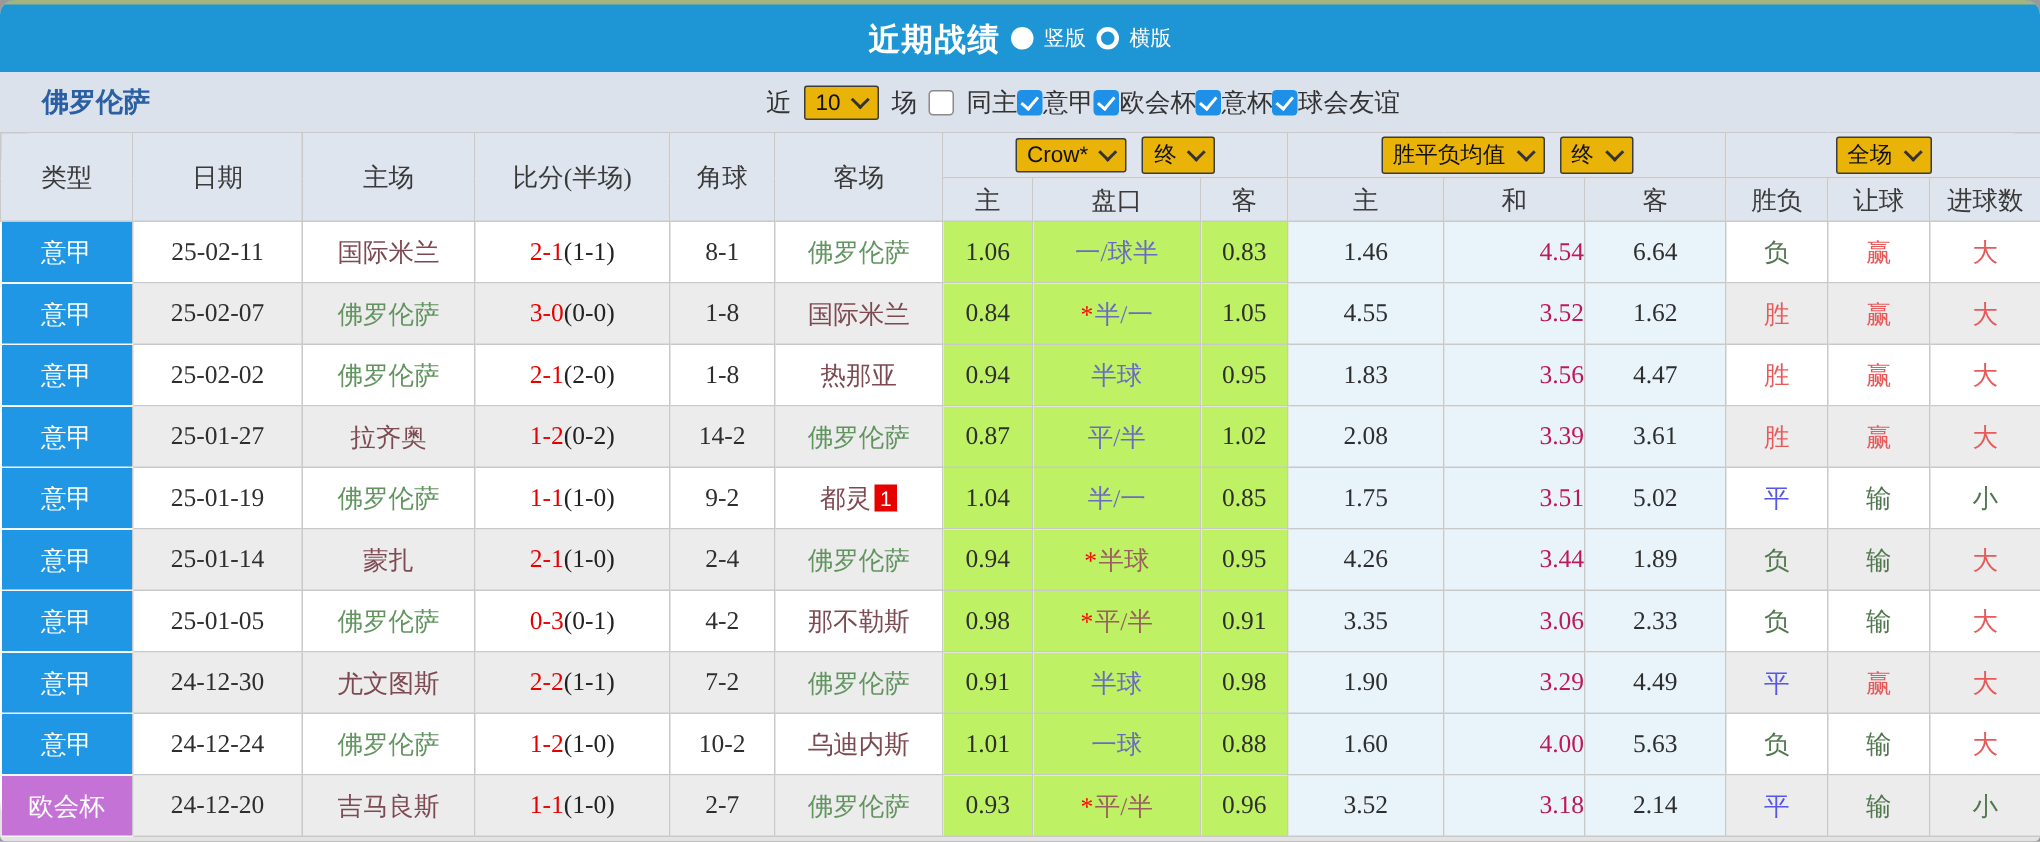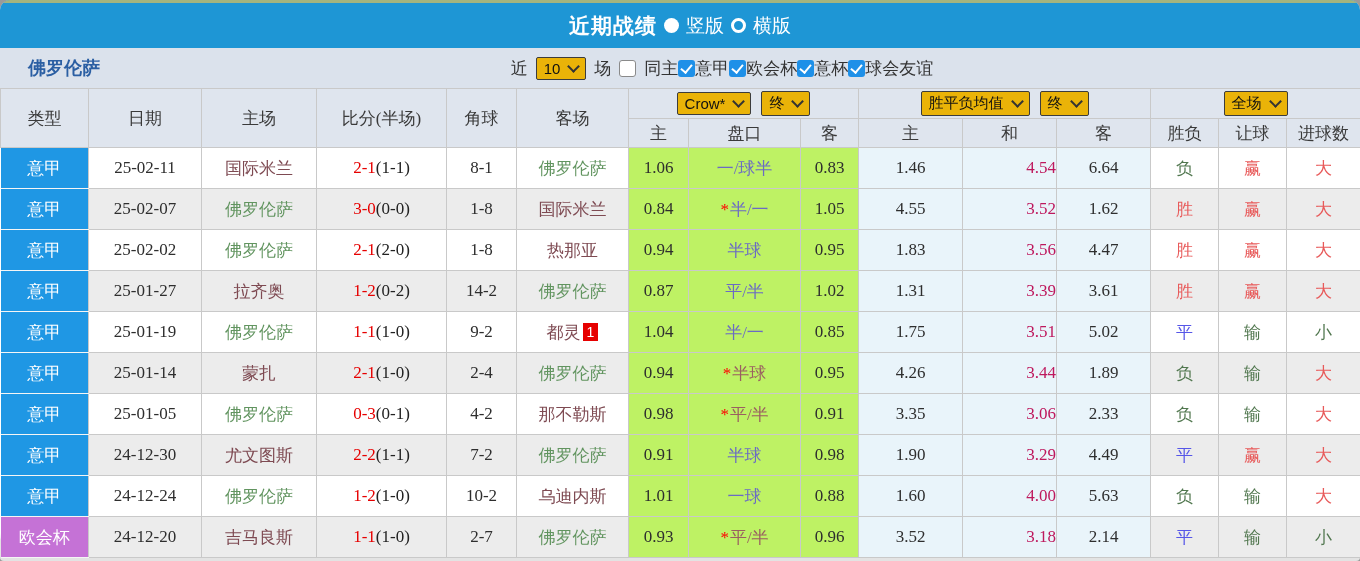--- a/index.html
+++ b/index.html
@@ -6,21 +6,21 @@
   .page{width:1360px;height:561px;background:#e3e3e3;border-radius:10px 10px 4px 4px;overflow:hidden;
         font-family:"Liberation Serif","DejaVu Serif",serif;position:relative;}
   
   .titlebar{height:48px;background:#1e96d5;border-top:3px solid #a3b47f;box-sizing:border-box;
             display:flex;align-items:center;justify-content:center;gap:7px;color:#fff;
             font-family:Liberation Mono, monospace;}
   .titlebar .title{font-size:21px;font-weight:bold;letter-spacing:1px;}
   .rad{width:15px;height:15px;border-radius:50%;display:inline-block;box-sizing:border-box;}
   .rad.fill{background:#fff;}
   .rad.ring{border:3.5px solid #fff;background:transparent;}
-  .rad-label{font-size:19px;}
+  .rad-label{font-size:14px;}
   
   .filterbar{height:40px;background:#dbe2ec;position:relative;display:flex;align-items:center;}
   .team-name{position:absolute;left:28px;color:#2b5fa3;font-weight:bold;font-size:18px;}
   .filters{margin:0 auto;transform:translateX(42px);display:flex;align-items:center;font-size:17px;color:#333;}
   .filters .gap{width:8px;display:inline-block;}
   .sel{display:inline-flex;align-items:center;background:#eab308;border:1px solid #3c3c3c;border-radius:2px;
        padding:2px 7px;font-family:"Liberation Sans","DejaVu Sans",sans-serif;font-size:15px;color:#111;
        gap:9px;cursor:default;}
   .chev{width:7px;height:7px;border-right:2px solid #333;border-bottom:2px solid #333;
         transform:rotate(45deg);margin-top:-4px;flex:none;}
@@ -223,21 +223,21 @@
         <tr class="alt">
       <td class="type-cell type-blue">意甲</td>
       <td>25-01-27</td>
       <td><span class="t-opp">拉齐奥</span></td>
       <td><span class="score-ft">1-2</span><span class="score-ht">(0-2)</span></td>
       <td>14-2</td>
       <td><span class="t-self">佛罗伦萨</span></td>
       <td class="bg-cream gl">0.87</td>
       <td class="bg-cream"><span class="t-hblue">平/半</span></td>
       <td class="bg-cream">1.02</td>
-      <td class="bg-sky gl">1.31</td>
+      <td class="bg-sky gl">2.08</td>
       <td class="bg-sky avg-draw">3.39</td>
       <td class="bg-sky">3.61</td>
       <td class="gl t-red">胜</td>
       <td class="t-red">赢</td>
       <td class="t-red">大</td>
     </tr>
         <tr>
       <td class="type-cell type-blue">意甲</td>
       <td>25-01-19</td>
       <td><span class="t-self">佛罗伦萨</span></td>

